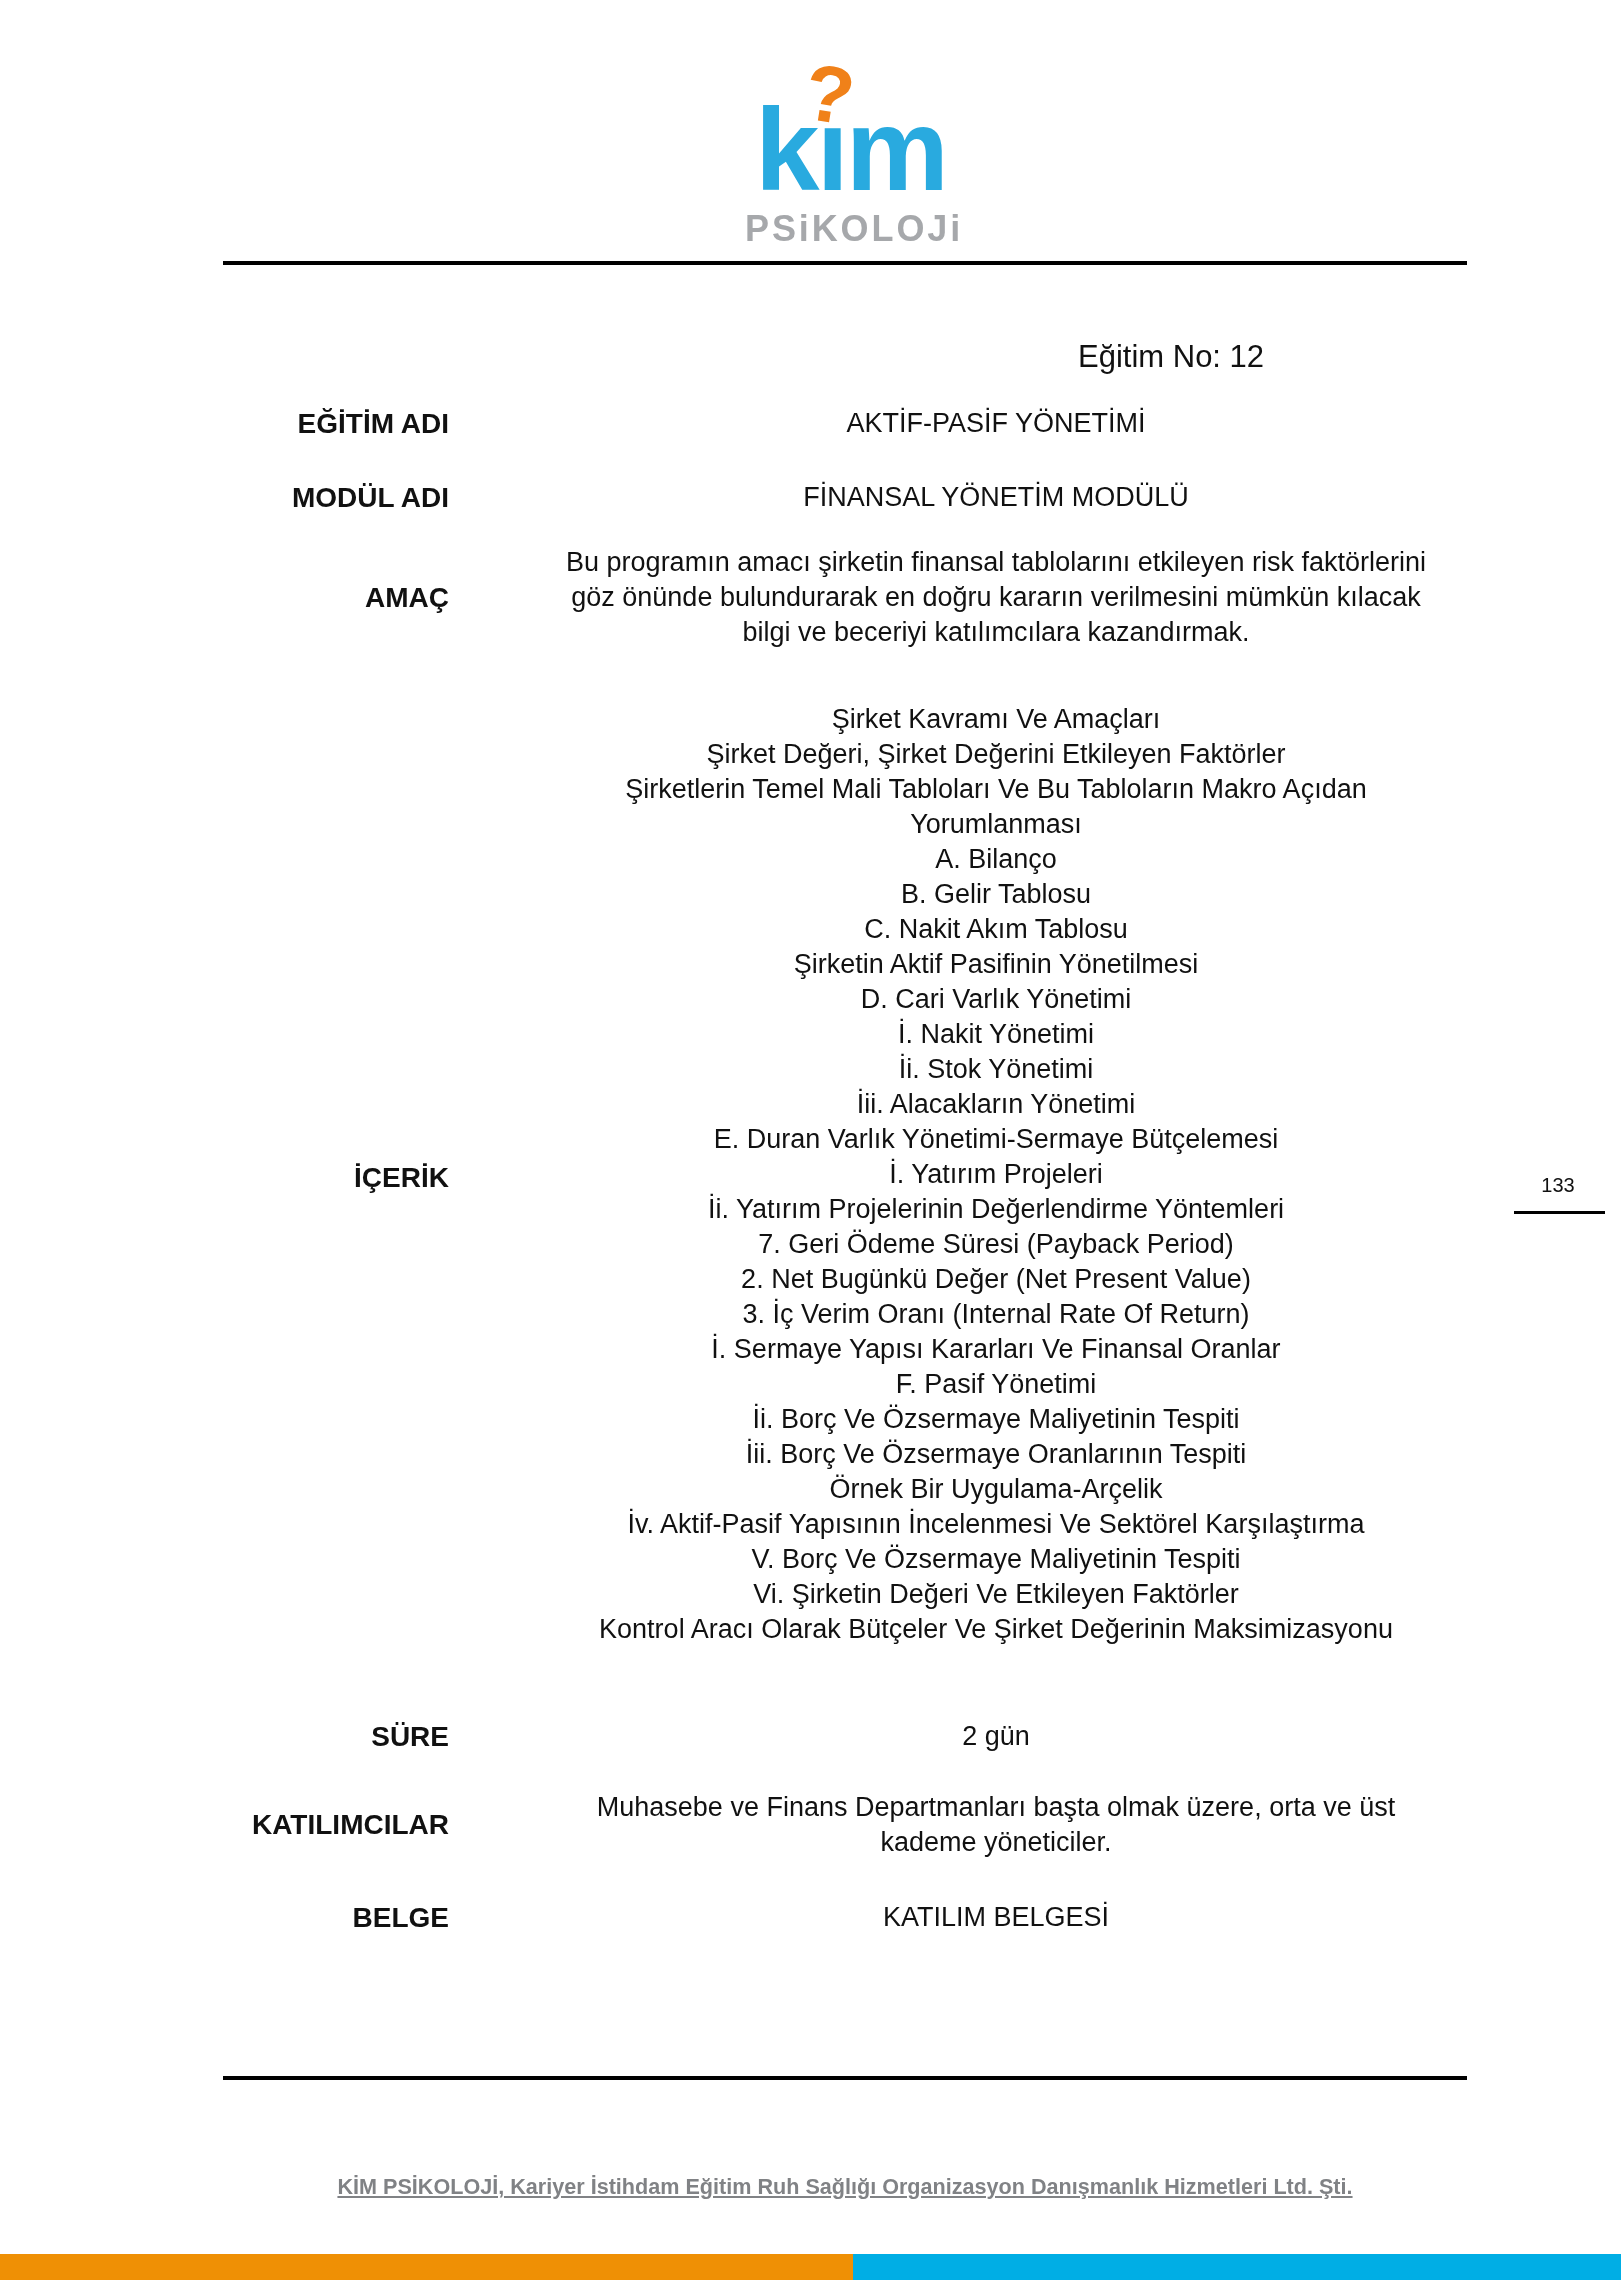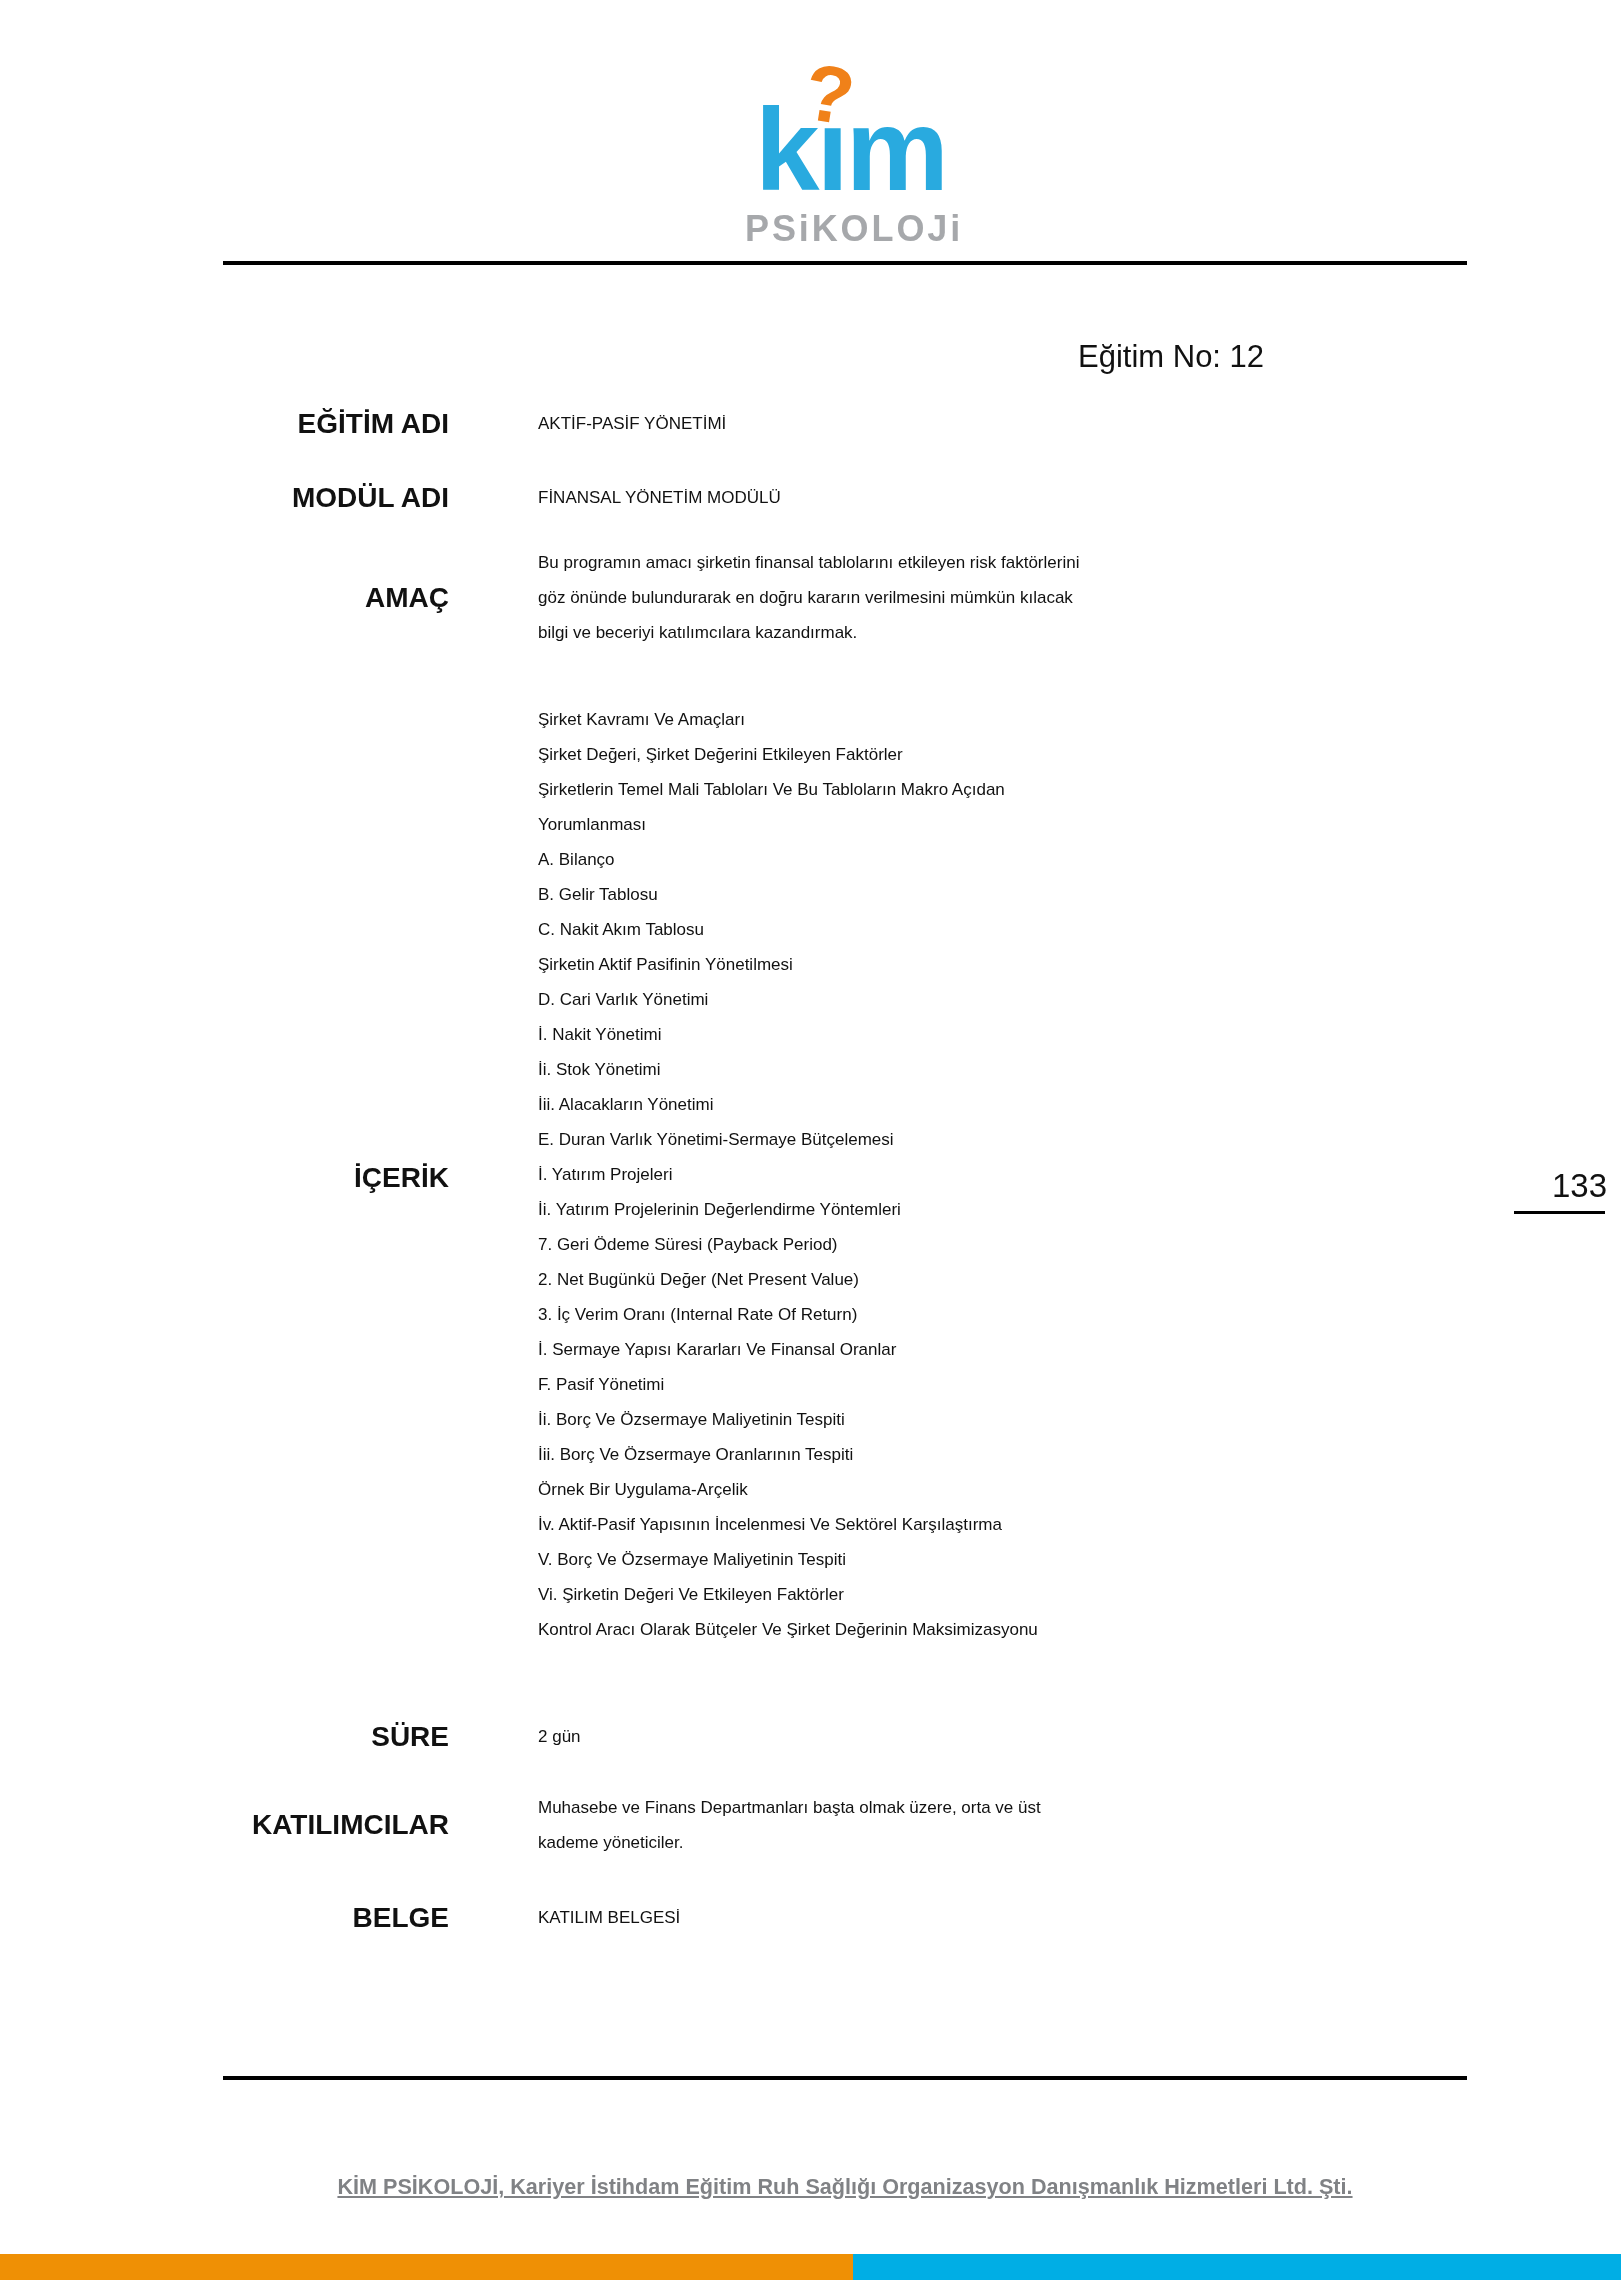--- a/index.html
+++ b/index.html
@@ -48,28 +48,28 @@
   }
 
   
   .field-label {
     position: absolute; left: 147px; width: 302px;
     text-align: right; font-weight: bold;
     font-size: 28px; line-height: 35px;
   }
   .field-value, .field-lines {
     position: absolute; left: 538px; width: 916px;
-    font-size: 17px; line-height: 35px;
+    font-size: 27px; line-height: 35px; text-align: center;
   }
   .content-line { white-space: nowrap; }
 
   
   .page-num {
     position: absolute; left: 1509px; top: 1168px; width: 98px;
-    text-align: right; font-size: 33px; line-height: 35px;
+    text-align: center; font-size: 20px; line-height: 35px;
   }
   .page-num-rule {
     position: absolute; left: 1514px; top: 1211px; width: 91px; height: 2.9px;
     background: var(--rule_black);
   }
 
   
   .footer-text {
     position: absolute; left: 223px; top: 2107px; width: 1244px;
     text-align: center; color: var(--footer_gray);

